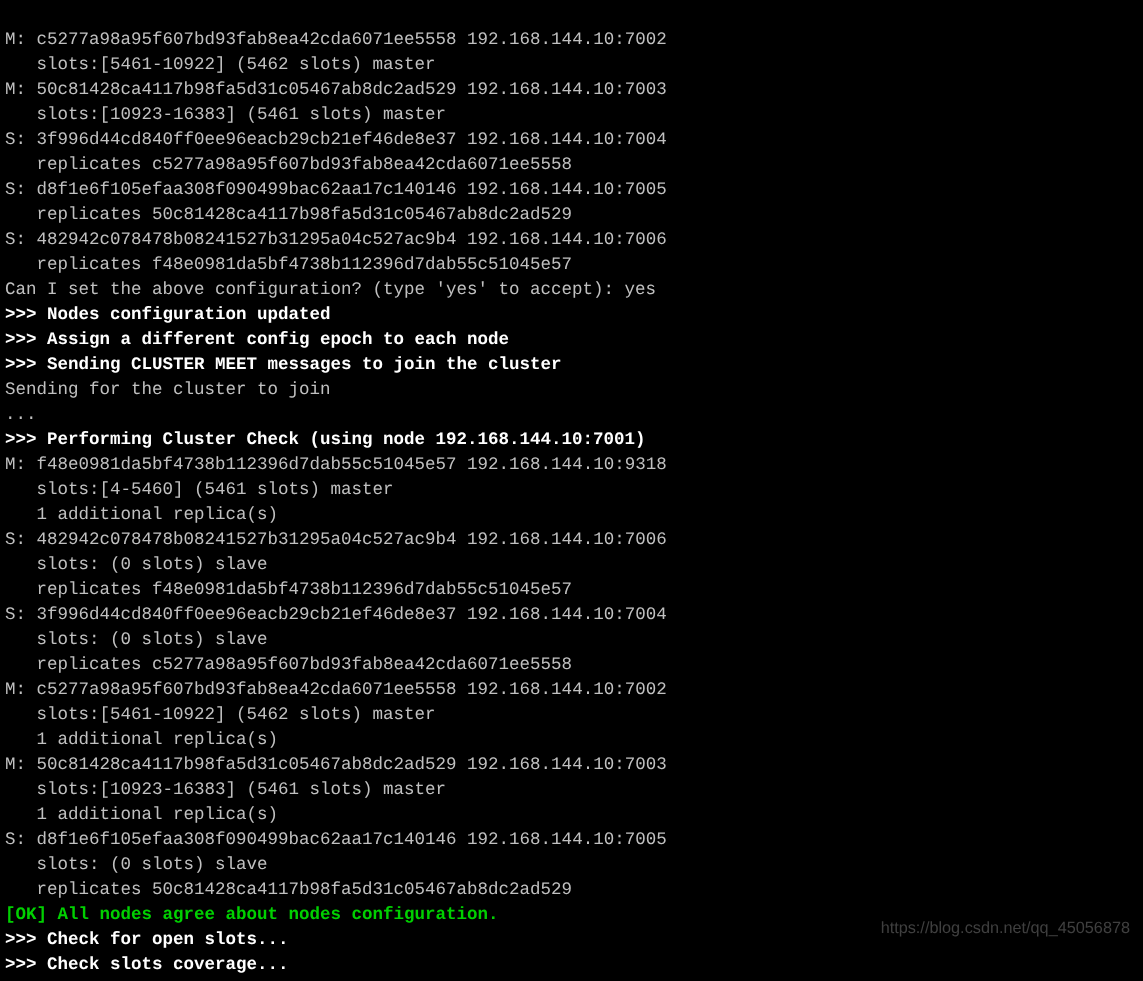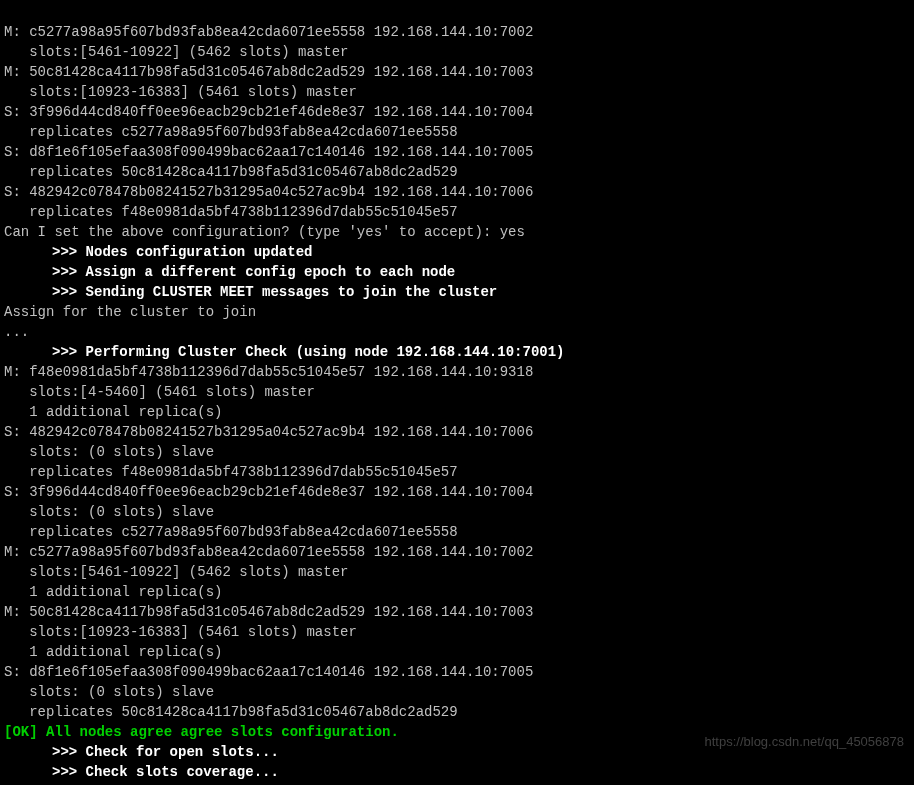--- a/index.html
+++ b/index.html
@@ -12,21 +12,21 @@
     line-height: 20px;
     width: 914px;
     height: 785px;
     overflow: hidden;
     position: relative;
   }
   .terminal {
     padding: 2px 4px;
     white-space: pre;
   }
-  .white { color: #ffffff; font-weight: bold; margin-left: 48px; }
+  .white { color: #ffffff; font-weight: bold; }
   .green { color: #00d000; font-weight: bold; }
   .normal { color: #c0c0c0; }
   .watermark {
     position: absolute;
     bottom: 33px;
     right: 10px;
     color: #6a6a6a;
     font-size: 13px;
     font-family: sans-serif;
     opacity: 0.6;
@@ -43,41 +43,41 @@
 <span class="normal"><span>S</span>: <span>3f996d44cd840ff0ee96eacb29cb21ef46de8e37</span> <span>192.168.144.10</span>:<span>7004</span></span>
 <span class="normal">   replicates c5277a98a95f607bd93fab8ea42cda6071ee5558</span>
 <span class="normal"><span>S</span>: <span>d8f1e6f105efaa308f090499bac62aa17c140146</span> <span>192.168.144.10</span>:<span>7005</span></span>
 <span class="normal">   replicates 50c81428ca4117b98fa5d31c05467ab8dc2ad529</span>
 <span class="normal"><span>S</span>: <span>482942c078478b08241527b31295a04c527ac9b4</span> <span>192.168.144.10</span>:<span>7006</span></span>
 <span class="normal">   replicates f48e0981da5bf4738b112396d7dab55c51045e57</span>
 <span class="normal">Can I set the above configuration? (type 'yes' to accept): yes</span>
 <span class="white">&gt;&gt;&gt; Nodes configuration updated</span>
 <span class="white">&gt;&gt;&gt; Assign a different config epoch to each node</span>
 <span class="white">&gt;&gt;&gt; Sending CLUSTER MEET messages to join the cluster</span>
-<span class="normal">Assign for the cluster to join</span>
+<span class="normal">Sending for the cluster to join</span>
 <span class="normal">...</span>
 <span class="white">&gt;&gt;&gt; Performing Cluster Check (using node 192.168.144.10:7001)</span>
 <span class="normal"><span>M</span>: <span>f48e0981da5bf4738b112396d7dab55c51045e57</span> <span>192.168.144.10</span>:<span>9318</span></span>
 <span class="normal">   slots:[4-5460] (5461 slots) master</span>
 <span class="normal">   1 additional replica(s)</span>
 <span class="normal"><span>S</span>: <span>482942c078478b08241527b31295a04c527ac9b4</span> <span>192.168.144.10</span>:<span>7006</span></span>
 <span class="normal">   slots: (0 slots) slave</span>
 <span class="normal">   replicates f48e0981da5bf4738b112396d7dab55c51045e57</span>
 <span class="normal"><span>S</span>: <span>3f996d44cd840ff0ee96eacb29cb21ef46de8e37</span> <span>192.168.144.10</span>:<span>7004</span></span>
 <span class="normal">   slots: (0 slots) slave</span>
 <span class="normal">   replicates c5277a98a95f607bd93fab8ea42cda6071ee5558</span>
 <span class="normal"><span>M</span>: <span>c5277a98a95f607bd93fab8ea42cda6071ee5558</span> <span>192.168.144.10</span>:<span>7002</span></span>
 <span class="normal">   slots:[5461-10922] (5462 slots) master</span>
 <span class="normal">   1 additional replica(s)</span>
 <span class="normal"><span>M</span>: <span>50c81428ca4117b98fa5d31c05467ab8dc2ad529</span> <span>192.168.144.10</span>:<span>7003</span></span>
 <span class="normal">   slots:[10923-16383] (5461 slots) master</span>
 <span class="normal">   1 additional replica(s)</span>
 <span class="normal"><span>S</span>: <span>d8f1e6f105efaa308f090499bac62aa17c140146</span> <span>192.168.144.10</span>:<span>7005</span></span>
 <span class="normal">   slots: (0 slots) slave</span>
 <span class="normal">   replicates 50c81428ca4117b98fa5d31c05467ab8dc2ad529</span>
-<span class="green">[OK] All nodes agree agree slots configuration.</span>
+<span class="green">[OK] All nodes agree about nodes configuration.</span>
 <span class="white">&gt;&gt;&gt; Check for open slots...</span>
 <span class="white">&gt;&gt;&gt; Check slots coverage...</span>
 <span class="green">[OK] All 16384 slots covered.</span>
 
 </div>
 
 <div class="watermark">https://blog.csdn.net/qq_45056878</div>
 
 </body></html>

